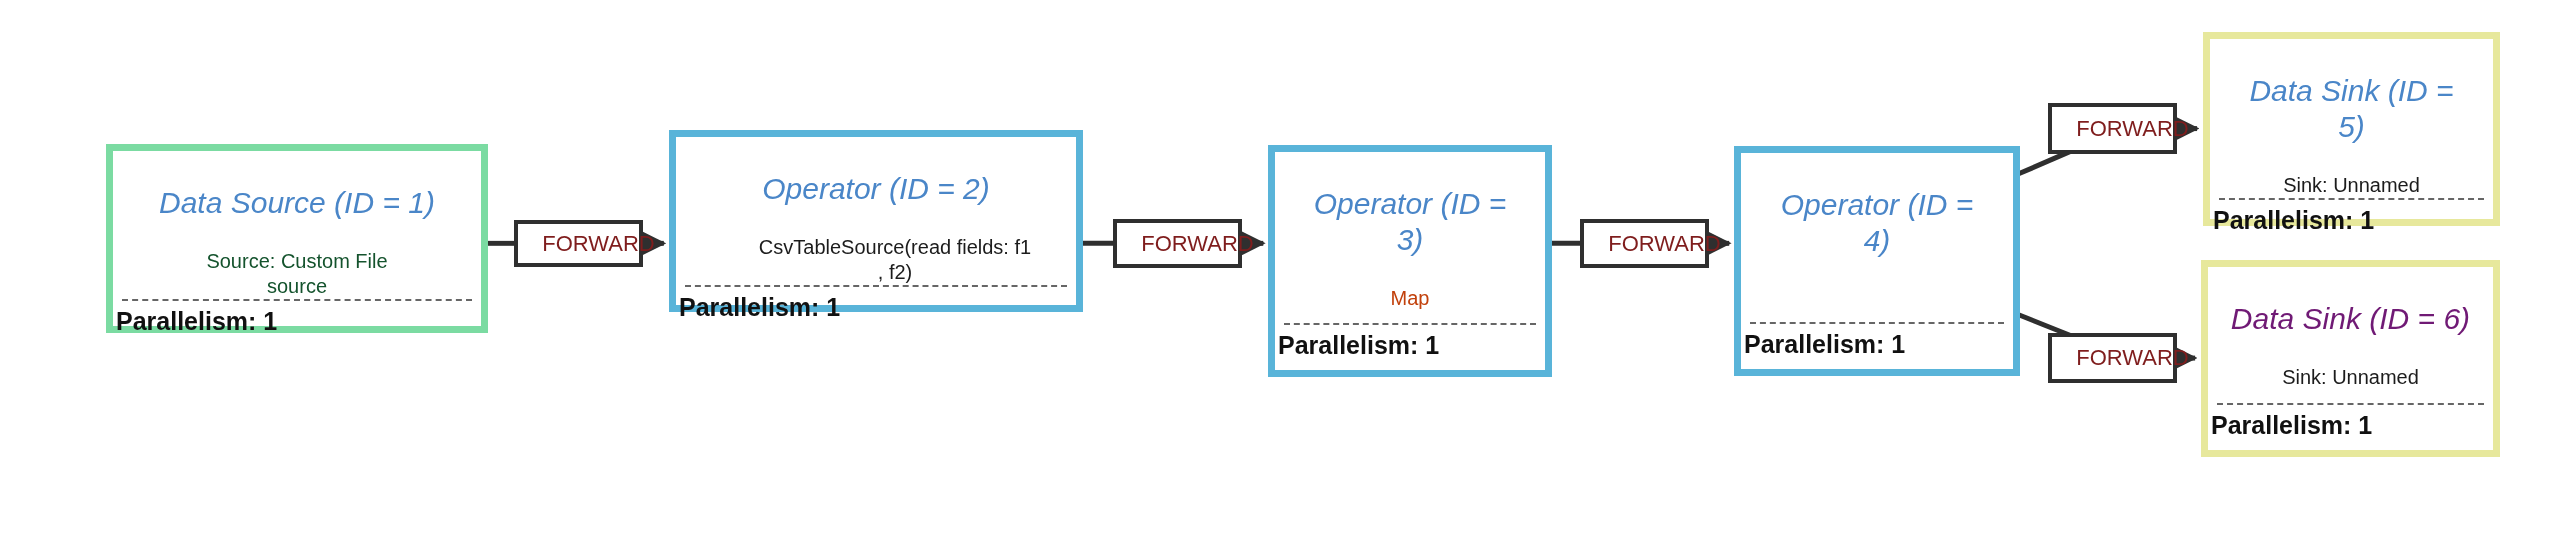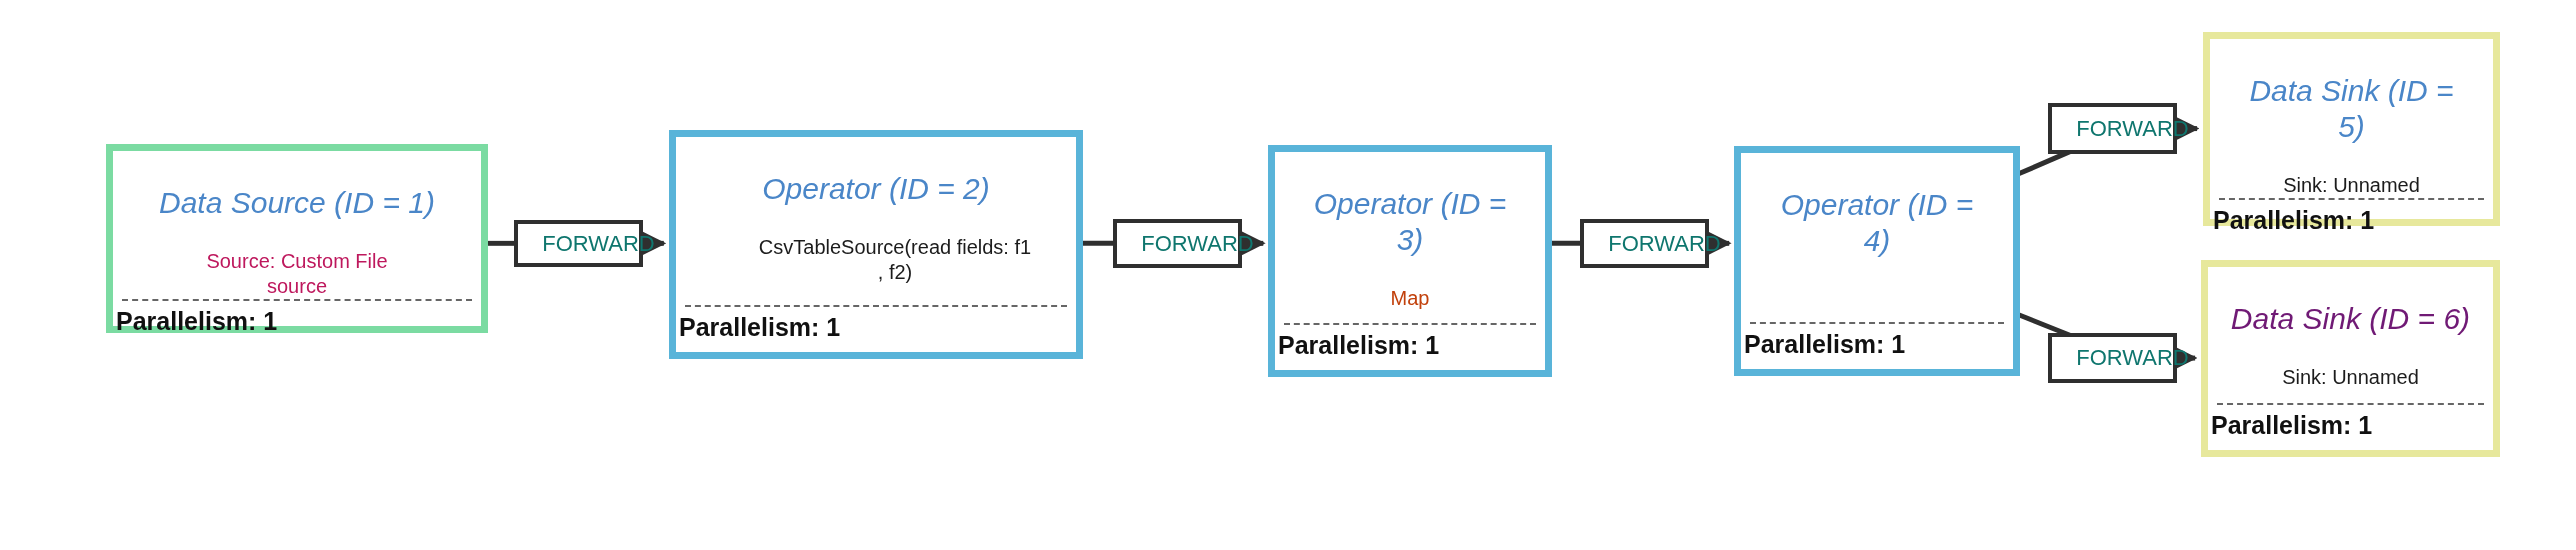--- a/index.html
+++ b/index.html
@@ -60,26 +60,26 @@
   }
   .edge-label {
     position: absolute;
     box-sizing: border-box;
     background: #ffffff;
     border: 4px solid #2f2f2f;
     display: flex;
     align-items: center;
     justify-content: center;
     font-size: 22px;
-    color: #0f766e;
+    color: #7f1d1d;
     padding-left: 40px;
   }
   
   #n1 { left: 106px;  top: 144px; width: 382px; height: 189px; }
-  #n2 { left: 669px;  top: 130px; width: 414px; height: 229px; }
+  #n2 { left: 669px;  top: 130px; width: 414px; height: 182px; }
   #n3 { left: 1268px; top: 145px; width: 284px; height: 232px; }
   #n4 { left: 1734px; top: 146px; width: 286px; height: 230px; }
   #n5 { left: 2203px; top: 32px;  width: 297px; height: 194px; }
   #n6 { left: 2201px; top: 260px; width: 299px; height: 197px; }
   
   #f1 { left: 514px;  top: 220px; width: 129px; height: 47px; }
   #f2 { left: 1113px; top: 219px; width: 129px; height: 49px; }
   #f3 { left: 1580px; top: 219px; width: 129px; height: 49px; }
   #f4 { left: 2048px; top: 103px; width: 129px; height: 51px; }
   #f5 { left: 2048px; top: 333px; width: 129px; height: 50px; }
@@ -110,21 +110,21 @@
   </svg>
 
   <div id="f1" class="edge-label">FORWARD</div>
   <div id="f2" class="edge-label">FORWARD</div>
   <div id="f3" class="edge-label">FORWARD</div>
   <div id="f4" class="edge-label">FORWARD</div>
   <div id="f5" class="edge-label">FORWARD</div>
 
   <div id="n1" class="node source" style="border-color: rgb(123, 219, 162);">
     <div class="node-title" style="color: rgb(74, 134, 200);">Data Source (ID = 1)</div>
-    <div class="node-subtitle" style="color: #be185d;">Source: Custom File
+    <div class="node-subtitle" style="color: #14532d;">Source: Custom File
 source</div>
     <div class="node-rule"></div>
     <div class="node-parallelism">Parallelism: 1</div>
   </div>
 
   <div id="n2" class="node operator" style="border-color: rgb(89, 180, 217);">
     <div class="node-title" style="color: rgb(74, 134, 200);">Operator (ID = 2)</div>
     <div class="node-subtitle" style="color: rgb(28, 28, 28); padding-left: 40px;">CsvTableSource(read fields: f1
 , f2)</div>
     <div class="node-rule"></div>

